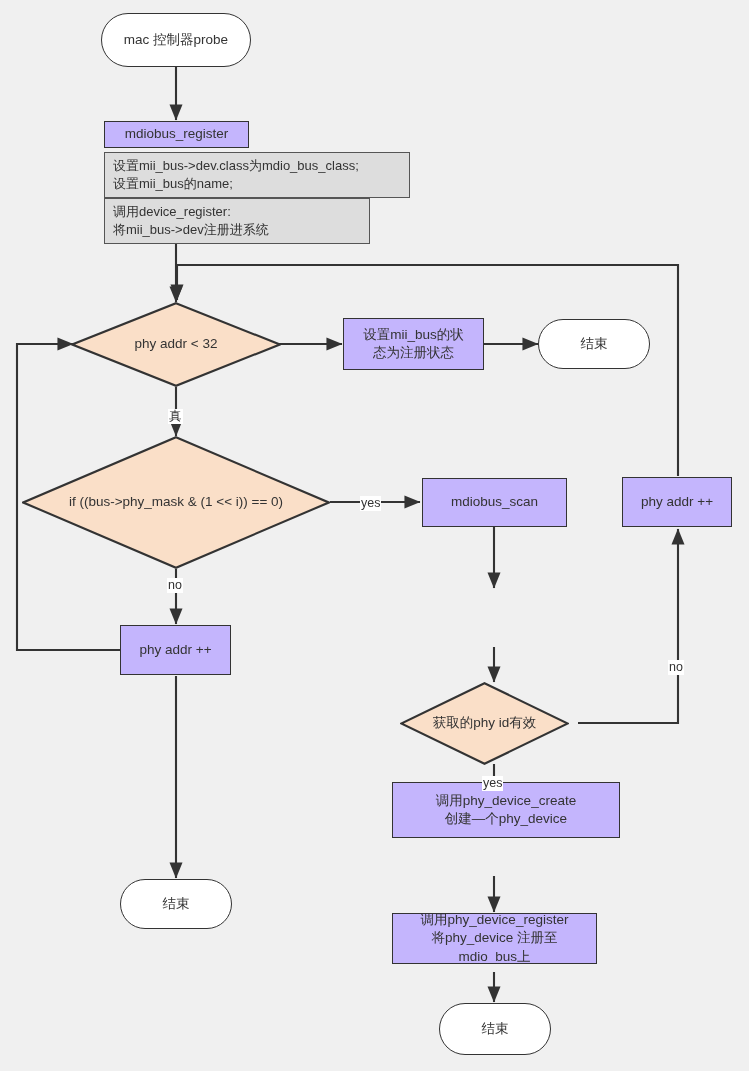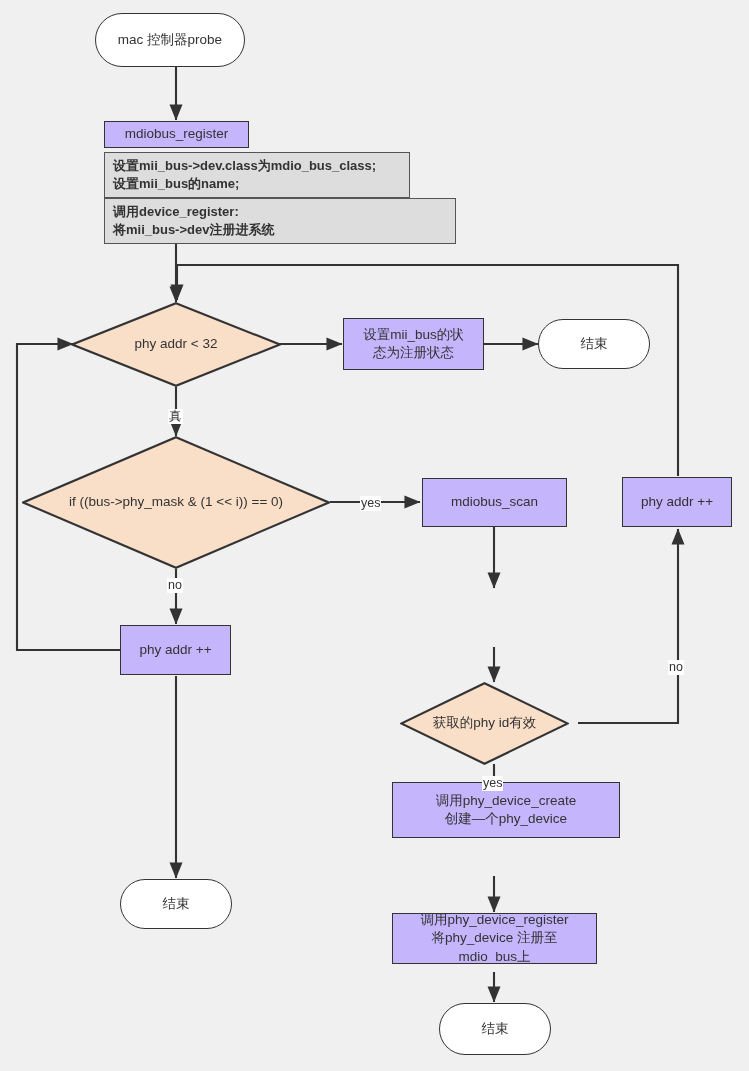--- a/index.html
+++ b/index.html
@@ -45,21 +45,20 @@
     background: #c4b5fd;
     border: 1.6px solid #333333;
   }
   .n-gray {
     background: #dddddd;
     border: 1.6px solid #555555;
     justify-content: flex-start;
     text-align: left;
     padding: 4px 8px;
     font-size: 13px;
-    font-weight: bold;
   }
   .n-diamond {
     background: transparent;
     border: none;
   }
   .n-diamond .dlabel {
     position: relative;
     z-index: 2;
     color: #333333;
     font-size: 13.5px;
@@ -122,34 +121,34 @@
       <path d="M494,972 L494,1002"></path>
 
       <path d="M120,650 L17,650 L17,344 L73,344"></path>
 
       <path d="M578,723 L678,723 L678,529"></path>
 
       <path d="M678,476 L678,265 L177,265 L177,300"></path>
     </g>
   </svg>
 
-  <div class="node n-start" style="left:95px; top:13px; width:150px; height:54px;justify-content:center;">
+  <div class="node n-start" style="left:101px; top:13px; width:150px; height:54px;justify-content:center;">
     <span>mac 控制器probe</span>
   </div>
 
   <div class="node n-process" style="left:104px; top:121px; width:145px; height:27px; font-size:13.5px;">
     <span>mdiobus_register</span>
   </div>
 
   <div class="node n-gray" style="left:104px; top:152px; width:306px; height:46px;">
     <span>设置mii_bus-&gt;dev.class为mdio_bus_class;
 设置mii_bus的name;</span>
   </div>
 
-  <div class="node n-gray" style="left:104px; top:198px; width:352px; height:46px;">
+  <div class="node n-gray" style="left:104px; top:198px; width:266px; height:46px;">
     <span>调用device_register:
 将mii_bus-&gt;dev注册进系统</span>
   </div>
 
   <div class="node n-diamond" style="left:71px; top:302px; width:210px; height:85px;">
     <svg class="dshape" width="210" height="85">
       <polygon points="105,1.2 208.8,42.5 105,83.8 1.2,42.5" fill="#fadfc8" stroke="#333333" stroke-width="2.1"></polygon>
     </svg>
     <span class="dlabel">phy addr &lt; 32</span>
   </div>

